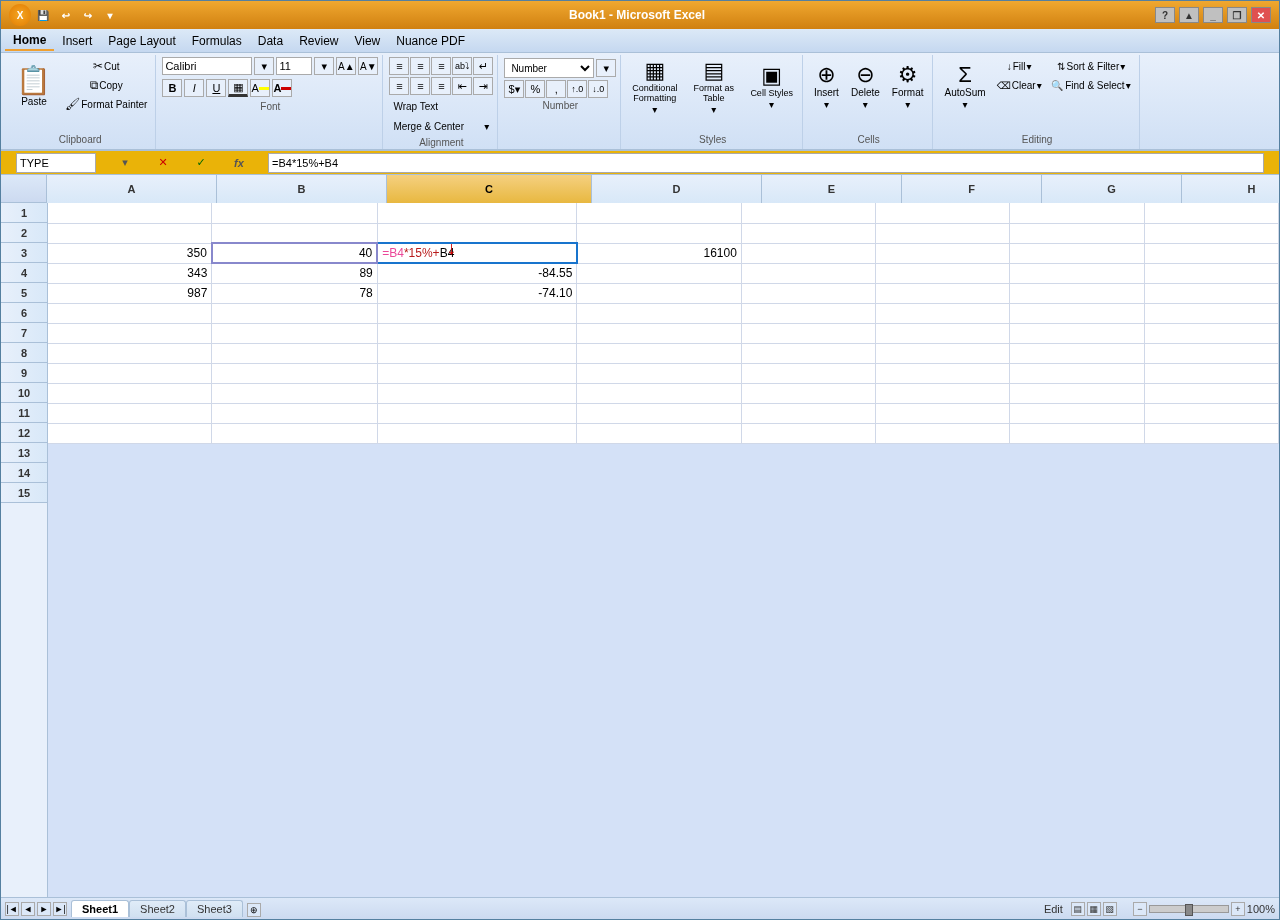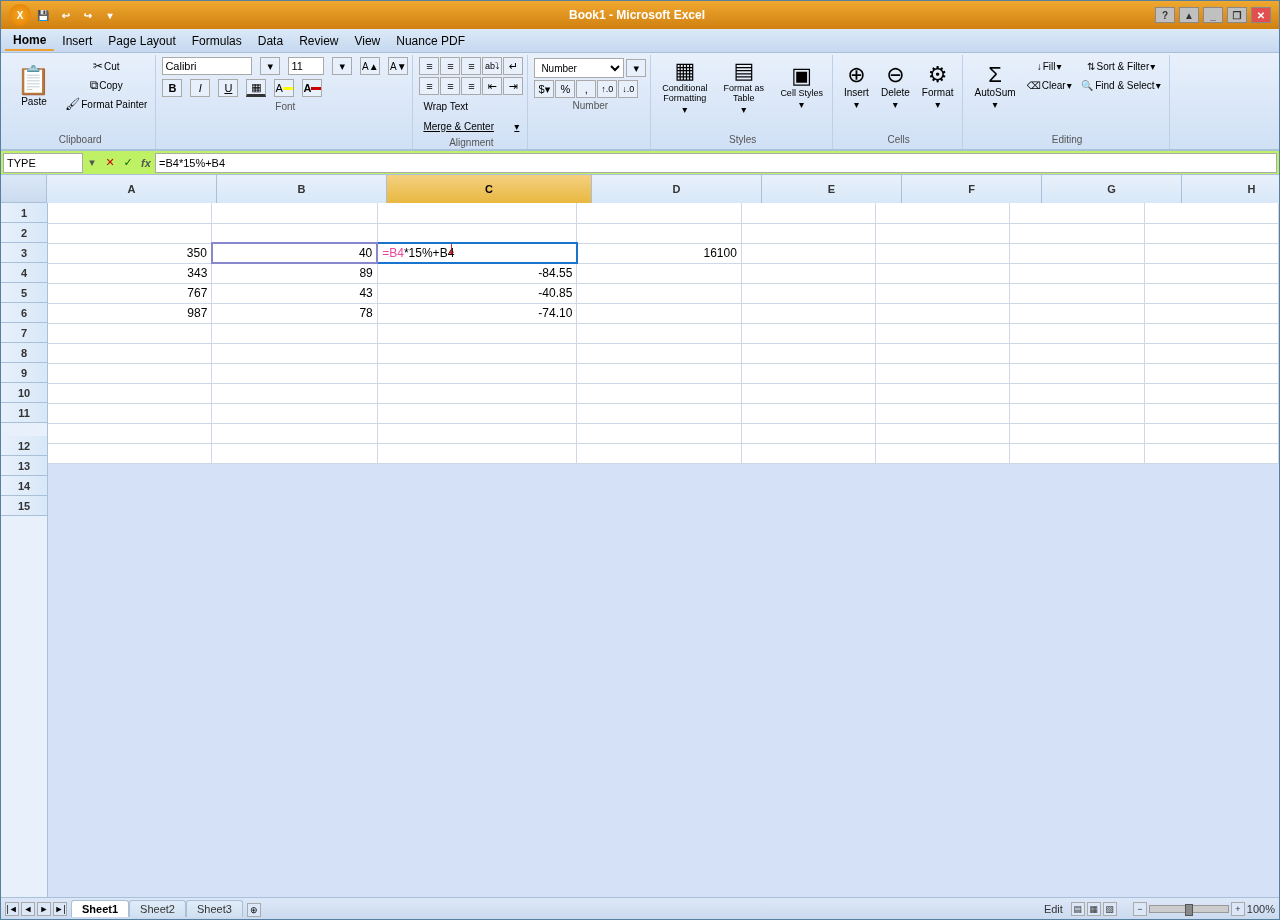--- a/index.html
+++ b/index.html
@@ -70,32 +70,32 @@
     }
     .ribbon-btn .icon { font-size: 18px; line-height: 1; }
     .ribbon-btn-large { min-height: 60px; }
     .ribbon-btn-small { flex-direction: row; padding: 1px 3px; min-height: 18px; font-size: 10px; }
     .ribbon-btn-small .icon { font-size: 12px; }
     .ribbon-small-group { display: flex; flex-direction: column; gap: 1px; }
 
     
     .font-name-box { width: 90px; height: 18px; border: 1px solid #aaa; font-size: 11px; padding: 0 2px; background: white; }
     .font-size-box { width: 36px; height: 18px; border: 1px solid #aaa; font-size: 11px; padding: 0 2px; background: white; }
-    .font-row { display: flex; gap: 8px; margin-bottom: 2px; align-items: center; }
+    .font-row { display: flex; gap: 2px; margin-bottom: 2px; align-items: center; }
     .font-btn { width: 20px; height: 18px; border: 1px solid #aaa; background: #e8f0fb; cursor: pointer; display: flex; align-items: center; justify-content: center; font-size: 11px; }
 
     
     #formula-bar {
-      background: #bef264;
+      background: #eab308;
       height: 24px;
       display: flex;
       align-items: center;
       border-bottom: 1px solid #aac0d8;
-      gap: 0;
-      padding: 0 2px;
+      gap: 20px;
+      padding: 0 15px;
     }
     #name-box { width: 80px; height: 20px; border: 1px solid #aaa; font-size: 11px; padding: 0 3px; background: white; text-align: left; }
     .formula-btn { width: 18px; height: 18px; display: flex; align-items: center; justify-content: center; cursor: pointer; font-size: 11px; color: #555; border: 1px solid transparent; }
     #formula-input { flex: 1; height: 20px; border: 1px solid #aaa; font-size: 11px; padding: 0 3px; background: white; }
 
     
     #spreadsheet {
       display: flex;
       flex-direction: column;
       flex: 1;
@@ -317,21 +317,21 @@
         <div class="align-row">
           <div class="font-btn">≡</div>
           <div class="font-btn">≡</div>
           <div class="font-btn">≡</div>
           <div class="font-btn">⇤</div>
           <div class="font-btn">⇥</div>
         </div>
         <div class="ribbon-btn ribbon-btn-small" style="width:100%;justify-content:flex-start;">
           <span>Wrap Text</span>
         </div>
-        <div class="ribbon-btn ribbon-btn-small" style="width:100%;justify-content:space-between;text-decoration:underline;">
+        <div class="ribbon-btn ribbon-btn-small" style="width:100%;justify-content:space-between;">
           <span>Merge &amp; Center</span>
           <span>▾</span>
         </div>
       </div>
       <div class="ribbon-group-label">Alignment</div>
     </div>
 
     <div class="ribbon-group">
       <div style="display:flex;flex-direction:column;gap:2px;">
         <div class="num-fmt-row">
@@ -464,21 +464,21 @@
           <div class="row-header" style="height:20px;">2</div>
           <div class="row-header" style="height:20px;">3</div>
           <div class="row-header" style="height:20px;">4</div>
           <div class="row-header" style="height:20px;">5</div>
           <div class="row-header" style="height:20px;">6</div>
           <div class="row-header" style="height:20px;">7</div>
           <div class="row-header" style="height:20px;">8</div>
           <div class="row-header" style="height:20px;">9</div>
           <div class="row-header" style="height:20px;">10</div>
           <div class="row-header" style="height:20px;">11</div>
-          <div class="row-header" style="height:20px;margin-top:13px;">12</div>
+          <div class="row-header" style="height:20px;">12</div>
           <div class="row-header" style="height:20px;text-align:right;">13</div>
           <div class="row-header" style="height:20px;">14</div>
           <div class="row-header" style="height:20px;">15</div>
         </div>
 
         <div id="grid">
           <table>
 
             <tbody>
                 <tr>
@@ -501,21 +501,21 @@
               <td></td>
               <td></td>
               <td></td>
             </tr>
 
 
             <tr>
               <td class="num">350</td>
               <td class="num" style="border:2px solid #8888cc;padding-left:45px;">40</td>
               <td class="active-cell formula-cell" style="position:relative;">
-                <span style="color:#ec4899;">=B4</span><span style="color:#000000;">*15%+</span><span style="color:#000000;">B4</span>
+                <span style="color:#ec4899;">=B4</span><span style="color:#b91c1c;">*15%+</span><span style="color:#000000;">B4</span>
                 <span style="color:#cc0000;position:absolute;top:-8px;left:68px;font-size:20px;">↓</span>
               </td>
               <td class="num">16100</td>
               <td></td>
               <td></td>
               <td></td>
               <td></td>
             </tr>
 
 
@@ -523,30 +523,20 @@
               <td class="num">343</td>
               <td class="num">89</td>
               <td class="num">-84.55</td>
               <td></td>
               <td></td>
               <td></td>
               <td></td>
               <td></td>
             </tr>
 
-            <tr>
-              <td class="num">767</td>
-              <td class="num">43</td>
-              <td class="num">-40.85</td>
-              <td></td>
-              <td></td>
-              <td></td>
-              <td></td>
-              <td></td>
-            </tr>
 
             <tr>
               <td class="num">987</td>
               <td class="num">78</td>
               <td class="num">-74.10</td>
               <td></td>
               <td></td>
               <td></td>
               <td></td>
               <td></td>

